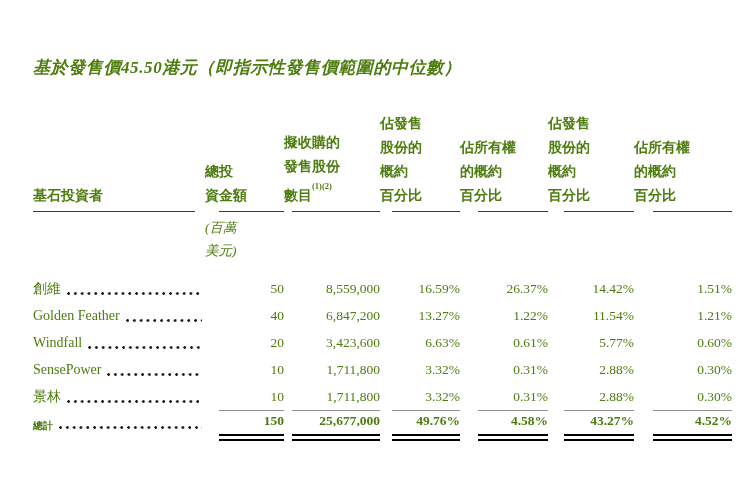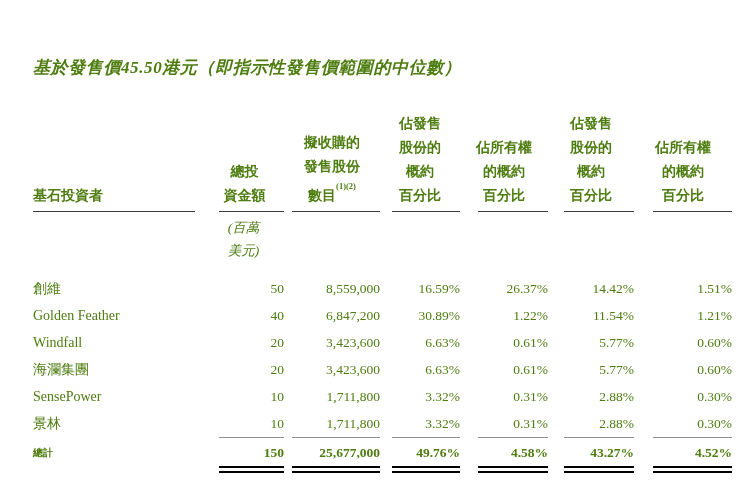--- a/index.html
+++ b/index.html
@@ -32,21 +32,21 @@
   
   .ghead {
     font-weight:700; font-size:14px; line-height:24px;
     text-align:center; vertical-align:bottom;
   }
   .gl { border-bottom:1.4px solid #3c3c3c; margin-top:2px; }
 
   
   .ch {
     vertical-align:bottom; font-weight:700; font-size:14px;
-    line-height:24px; text-align:center; padding-top:10px;
+    line-height:24px; text-align:left; padding-top:10px;
   }
   .ch.left { text-align:left; }
   .hl { border-bottom:1.4px solid #3c3c3c; margin-top:3px; }
 
   .ml8  { margin-left:8px; }
   .ml12 { margin-left:12px; }
   .ml14 { margin-left:14px; }
   .ml16 { margin-left:16px; }
   .ml18 { margin-left:18px; }
   .ml19 { margin-left:19px; }
@@ -54,49 +54,49 @@
   .mr2  { margin-right:2px; }
 
   sup.note {
     font-size:8.5px; font-weight:700;
     position:relative; top:-5px; letter-spacing:0;
   }
 
   
   .units td {
     font-style:italic; font-size:13.5px; line-height:23px;
-    text-align:center; padding-top:4px; padding-right:2px;
+    text-align:left; padding-top:4px; padding-right:2px;
   }
 
   
   tbody td {
     font-size:13.5px; line-height:27px; vertical-align:bottom;
     white-space:nowrap;
   }
   tbody td.name { font-size:14px; }
   .num { text-align:right; }
   .first td { padding-top:13px; }
 
-  .leader { display:flex;align-items:center; }
+  .leader { display:flex; }
   .leader .nm { white-space:nowrap; }
   .dots {
     flex:1;
     margin:0 3px 0 6px;
     background-image:radial-gradient(circle at 1.6px 1.6px,#1c1c1c 1.15px,transparent 1.65px);
     background-size:6.8px 3.2px;
     background-repeat:repeat-x;
     background-position:left bottom 7px;
   }
 
   
   .trow td { vertical-align:top; font-weight:700; font-size:13.5px; }
   .trow td.name { font-size:10px; }
   .tin {
     border-top:1.4px solid #909090;
-    padding-top:5px; line-height:20px; text-align:right;
+    line-height:20px; text-align:right;
   }
   .tname { padding-top:6.4px; line-height:20px; }
   .dbl {
     margin-top:3px;
     border-top:2.4px solid #000;
     border-bottom:2.4px solid #000;
     height:2.6px;
   }
 </style>
 </head>
@@ -190,21 +190,21 @@
       </tr>
       <tr>
         <td class="name">
             <div class="leader">
               <span class="nm">Golden Feather</span>
               <span class="dots"></span>
             </div>
           </td>
         <td class="num">40</td>
         <td class="num">6,847,200</td>
-        <td class="num">30.89%</td>
+        <td class="num">13.27%</td>
         <td class="num">1.22%</td>
         <td class="num">11.54%</td>
         <td class="num">1.21%</td>
       </tr>
       <tr>
         <td class="name">
             <div class="leader">
               <span class="nm">Windfall</span>
               <span class="dots"></span>
             </div>
@@ -212,34 +212,20 @@
         <td class="num">20</td>
         <td class="num">3,423,600</td>
         <td class="num">6.63%</td>
         <td class="num">0.61%</td>
         <td class="num">5.77%</td>
         <td class="num">0.60%</td>
       </tr>
       <tr>
         <td class="name">
             <div class="leader">
-              <span class="nm">海瀾集團</span>
-              <span class="dots"></span>
-            </div>
-          </td>
-        <td class="num">20</td>
-        <td class="num">3,423,600</td>
-        <td class="num">6.63%</td>
-        <td class="num">0.61%</td>
-        <td class="num">5.77%</td>
-        <td class="num">0.60%</td>
-      </tr>
-      <tr>
-        <td class="name">
-            <div class="leader">
               <span class="nm">SensePower</span>
               <span class="dots"></span>
             </div>
           </td>
         <td class="num">10</td>
         <td class="num">1,711,800</td>
         <td class="num">3.32%</td>
         <td class="num">0.31%</td>
         <td class="num">2.88%</td>
         <td class="num">0.30%</td>

